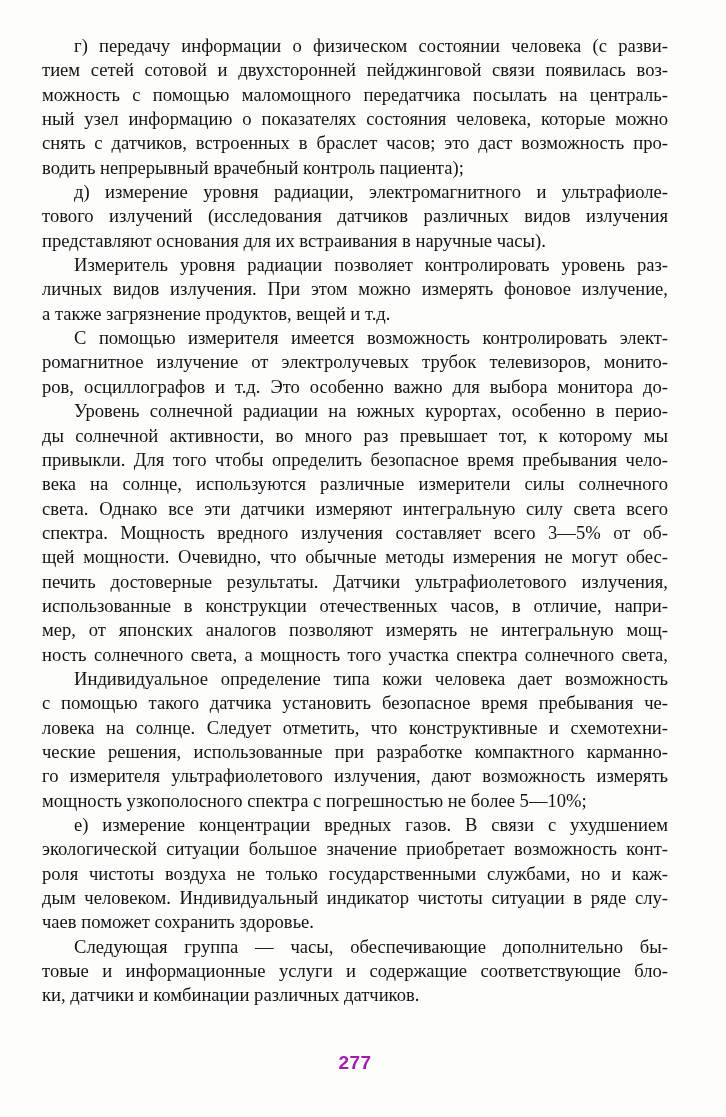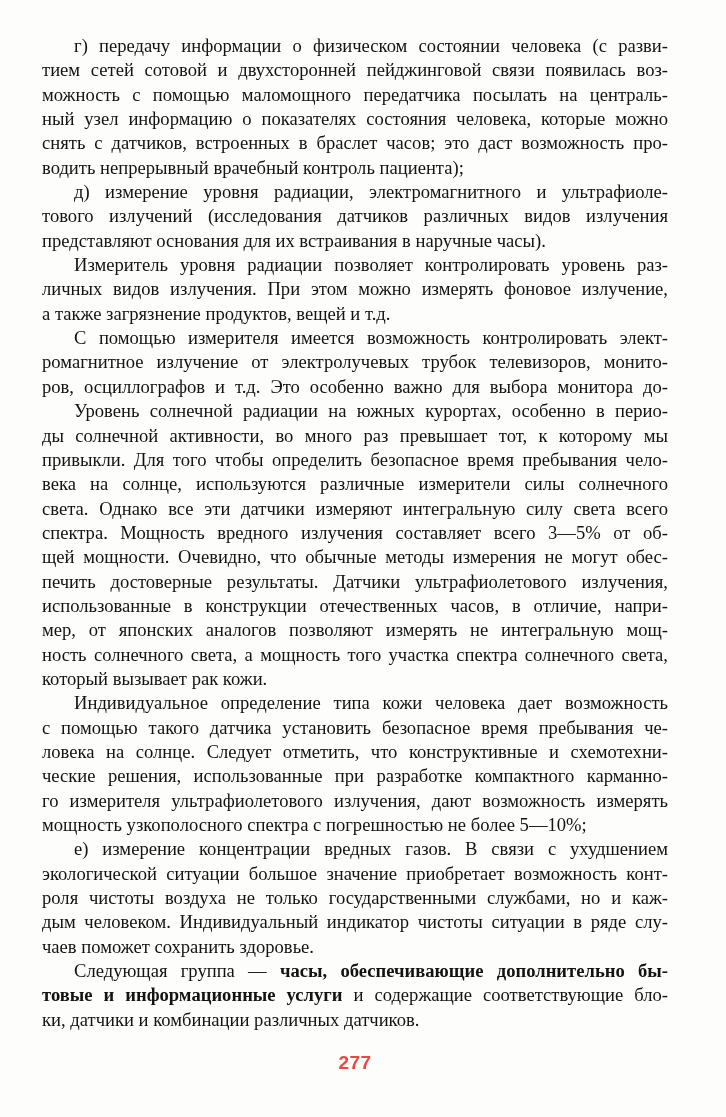--- a/index.html
+++ b/index.html
@@ -32,33 +32,33 @@
     text-align: justify;
     text-align-last: justify;
   }
   .line.first {
     text-indent: 32px;
   }
   .line.last {
     text-align-last: left;
   }
   .bold {
-    font-weight: bold;
+    font-weight: normal;
   }
   .folio {
     position: absolute;
     left: 42px;
     top: 1052px;
     width: 626px;
     text-align: center;
     font-family: "Liberation Sans", "DejaVu Sans", sans-serif;
     font-weight: bold;
     font-size: 19px;
     letter-spacing: 0.5px;
-    color: #ef4444;
+    color: #a21caf;
   }
 </style>
 </head>
 <body>
 
 <div class="book-page">
   <div class="text-block">
       <div class="line first"><span class="">г) передачу информации о физическом состоянии человека (с разви-</span></div>
       <div class="line"><span class="">тием сетей сотовой и двухсторонней пейджинговой связи появилась воз-</span></div>
       <div class="line"><span class="">можность с помощью маломощного передатчика посылать на централь-</span></div>
@@ -78,21 +78,20 @@
       <div class="line"><span class="">ды солнечной активности, во много раз превышает тот, к которому мы</span></div>
       <div class="line"><span class="">привыкли. Для того чтобы определить безопасное время пребывания чело-</span></div>
       <div class="line"><span class="">века на солнце, используются различные измерители силы солнечного</span></div>
       <div class="line"><span class="">света. Однако все эти датчики измеряют интегральную силу света всего</span></div>
       <div class="line"><span class="">спектра. Мощность вредного излучения составляет всего 3—5% от об-</span></div>
       <div class="line"><span class="">щей мощности. Очевидно, что обычные методы измерения не могут обес-</span></div>
       <div class="line"><span class="">печить достоверные результаты. Датчики ультрафиолетового излучения,</span></div>
       <div class="line"><span class="">использованные в конструкции отечественных часов, в отличие, напри-</span></div>
       <div class="line"><span class="">мер, от японских аналогов позволяют измерять не интегральную мощ-</span></div>
       <div class="line"><span class="">ность солнечного света, а мощность того участка спектра солнечного света,</span></div>
-      <div class="line last"><span class="">который вызывает рак кожи.</span></div>
       <div class="line first"><span class="">Индивидуальное определение типа кожи человека дает возможность</span></div>
       <div class="line"><span class="">с помощью такого датчика установить безопасное время пребывания че-</span></div>
       <div class="line"><span class="">ловека на солнце. Следует отметить, что конструктивные и схемотехни-</span></div>
       <div class="line"><span class="">ческие решения, использованные при разработке компактного карманно-</span></div>
       <div class="line"><span class="">го измерителя ультрафиолетового излучения, дают возможность измерять</span></div>
       <div class="line last"><span class="">мощность узкополосного спектра с погрешностью не более 5—10%;</span></div>
       <div class="line first"><span class="">е) измерение концентрации вредных газов. В связи с ухудшением</span></div>
       <div class="line"><span class="">экологической ситуации большое значение приобретает возможность конт-</span></div>
       <div class="line"><span class="">роля чистоты воздуха не только государственными службами, но и каж-</span></div>
       <div class="line"><span class="">дым человеком. Индивидуальный индикатор чистоты ситуации в ряде слу-</span></div>

